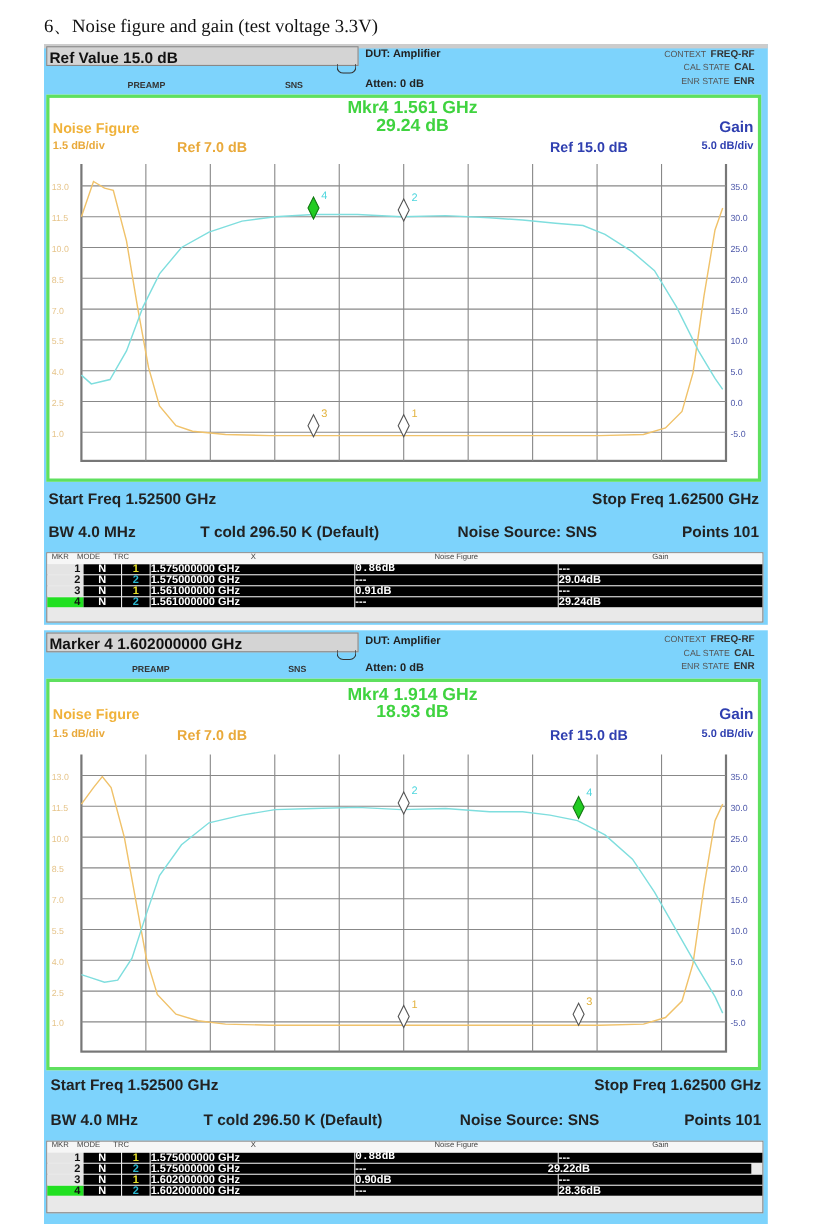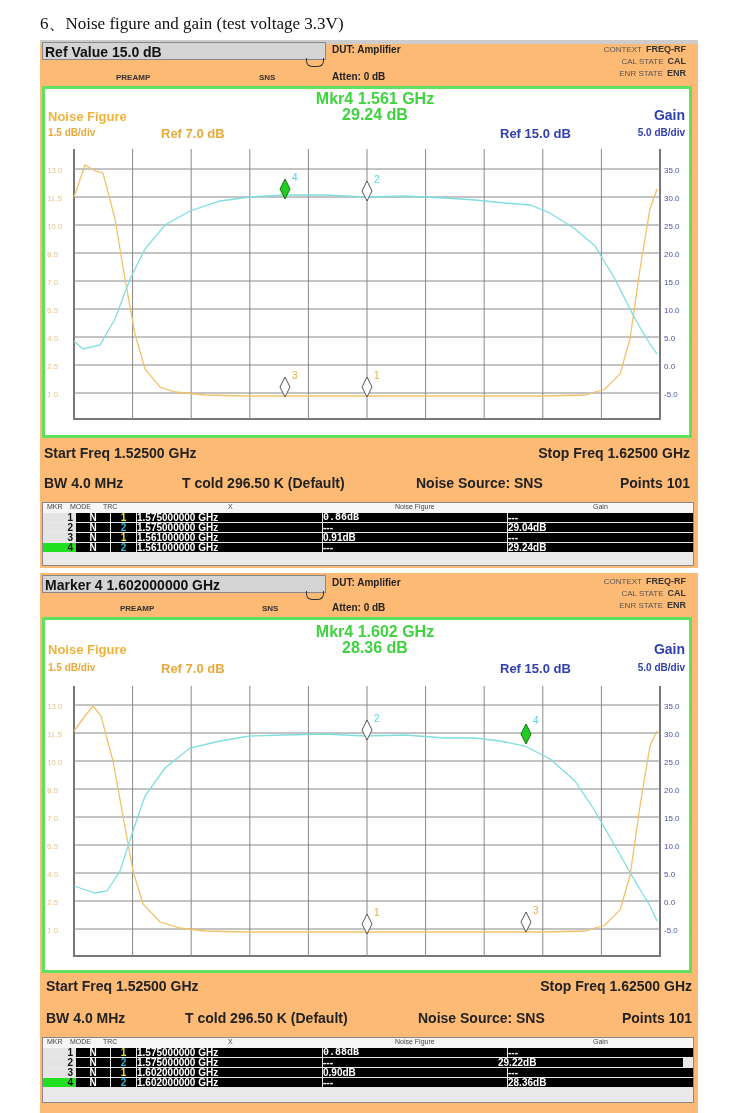--- a/index.html
+++ b/index.html
@@ -1,18 +1,18 @@
 <!DOCTYPE html>
 <html><head>
 <meta charset="utf-8">
 <style>
   html,body{margin:0;padding:0;background:#fff;}
   body{width:750px;height:1113px;position:relative;overflow:hidden;font-family:"Liberation Sans",sans-serif;}
   .doc-title{position:absolute;left:40px;top:12px;font-family:"Liberation Serif",serif;font-size:17px;color:#111;}
-  .screen{position:absolute;left:40px;width:658px;background:#fdba74;}
+  .screen{position:absolute;left:40px;width:658px;background:#7dd3fc;}
   .screen.s1{top:40px;height:528px;}
   .screen.s2{top:573px;height:540px;}
   .topstrip{position:absolute;left:0;top:0;width:658px;height:4px;background:#ccc;}
   .hdr-box{position:absolute;left:2px;top:2px;width:284px;height:18px;background:#d4d4d4;border:1px solid #888;font-weight:bold;font-size:14px;line-height:18px;padding-left:2px;color:#111;box-sizing:border-box;}
   .hdr-sub{position:absolute;font-size:8px;color:#333;font-weight:bold;}
   .dut{position:absolute;left:292px;top:4px;font-size:10px;font-weight:bold;color:#222;}
   .atten{position:absolute;left:292px;top:22px;font-size:10px;font-weight:bold;color:#222;}
   .ret-icon{position:absolute;left:266px;top:18px;width:16px;height:8px;border:1px solid #333;border-radius:0 0 6px 6px;border-top:none;}
   .state{position:absolute;right:12px;font-size:8px;color:#555;text-align:right;}
   .state b{color:#333;font-size:9px;margin-left:4px;}
@@ -194,22 +194,22 @@
   <span class="hdr-sub" style="left:222px;top:31px;">SNS</span>
   <span class="ret-icon"></span>
   <span class="dut">DUT: Amplifier</span>
   <span class="atten" style="top:29px;">Atten: 0 dB</span>
   <div class="state" style="top:3px;"><span>CONTEXT</span><b>FREQ-RF</b></div>
   <div class="state" style="top:15px;"><span>CAL STATE</span><b>CAL</b></div>
   <div class="state" style="top:27px;"><span>ENR STATE</span><b>ENR</b></div>
 
   <div class="plot-frame" style="top:44px;height:356px;">
     <div class="mkr-readout" style="top:4px;">
-      <div>Mkr4  1.602 GHz</div>
-      <div>28.36 dB</div>
+      <div>Mkr4  1.914 GHz</div>
+      <div>18.93 dB</div>
     </div>
     <span class="nf-title" style="top:22px;">Noise Figure</span>
     <span class="nf-div" style="top:42px;">1.5 dB/div</span>
     <span class="nf-ref" style="top:41px;">Ref 7.0 dB</span>
     <span class="g-ref" style="top:41px;">Ref 15.0 dB</span>
     <span class="g-title" style="top:21px;">Gain</span>
     <span class="g-div" style="top:42px;">5.0 dB/div</span>
 
     <div class="grid-svg" style="left:0;top:66px;width:644px;height:284px;">
       <svg width="644" height="284" viewBox="0 0 644 284">

